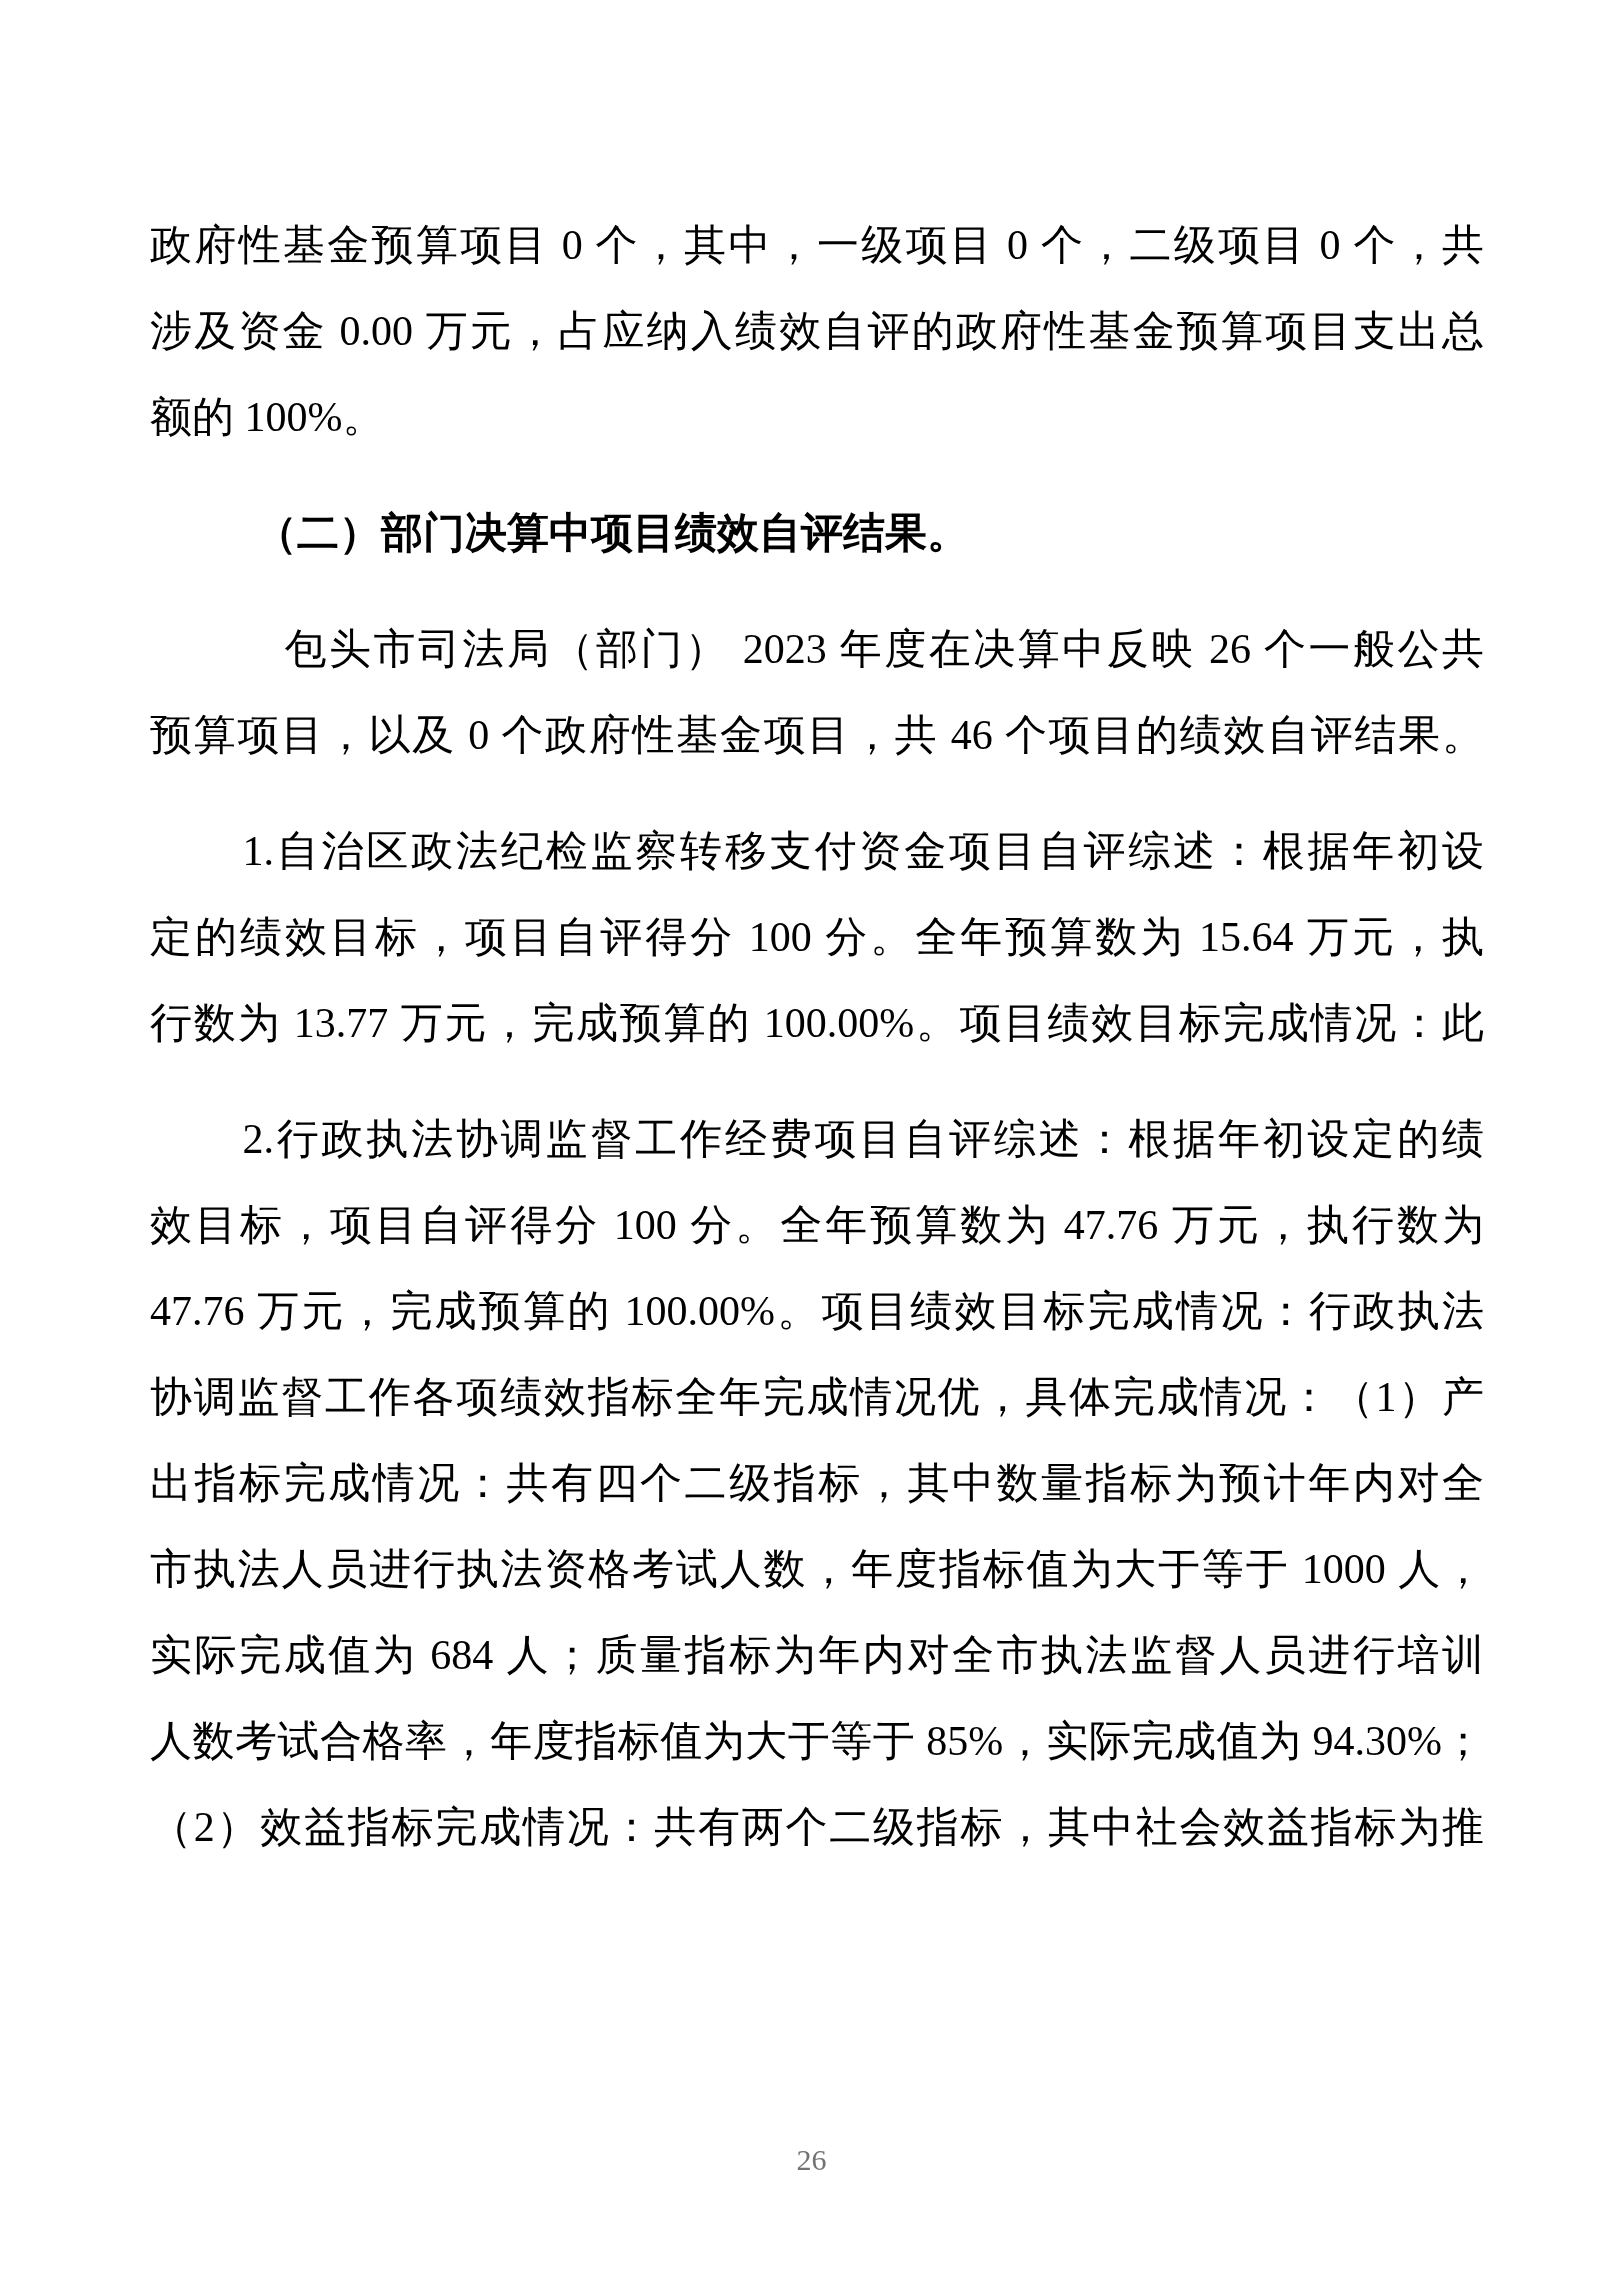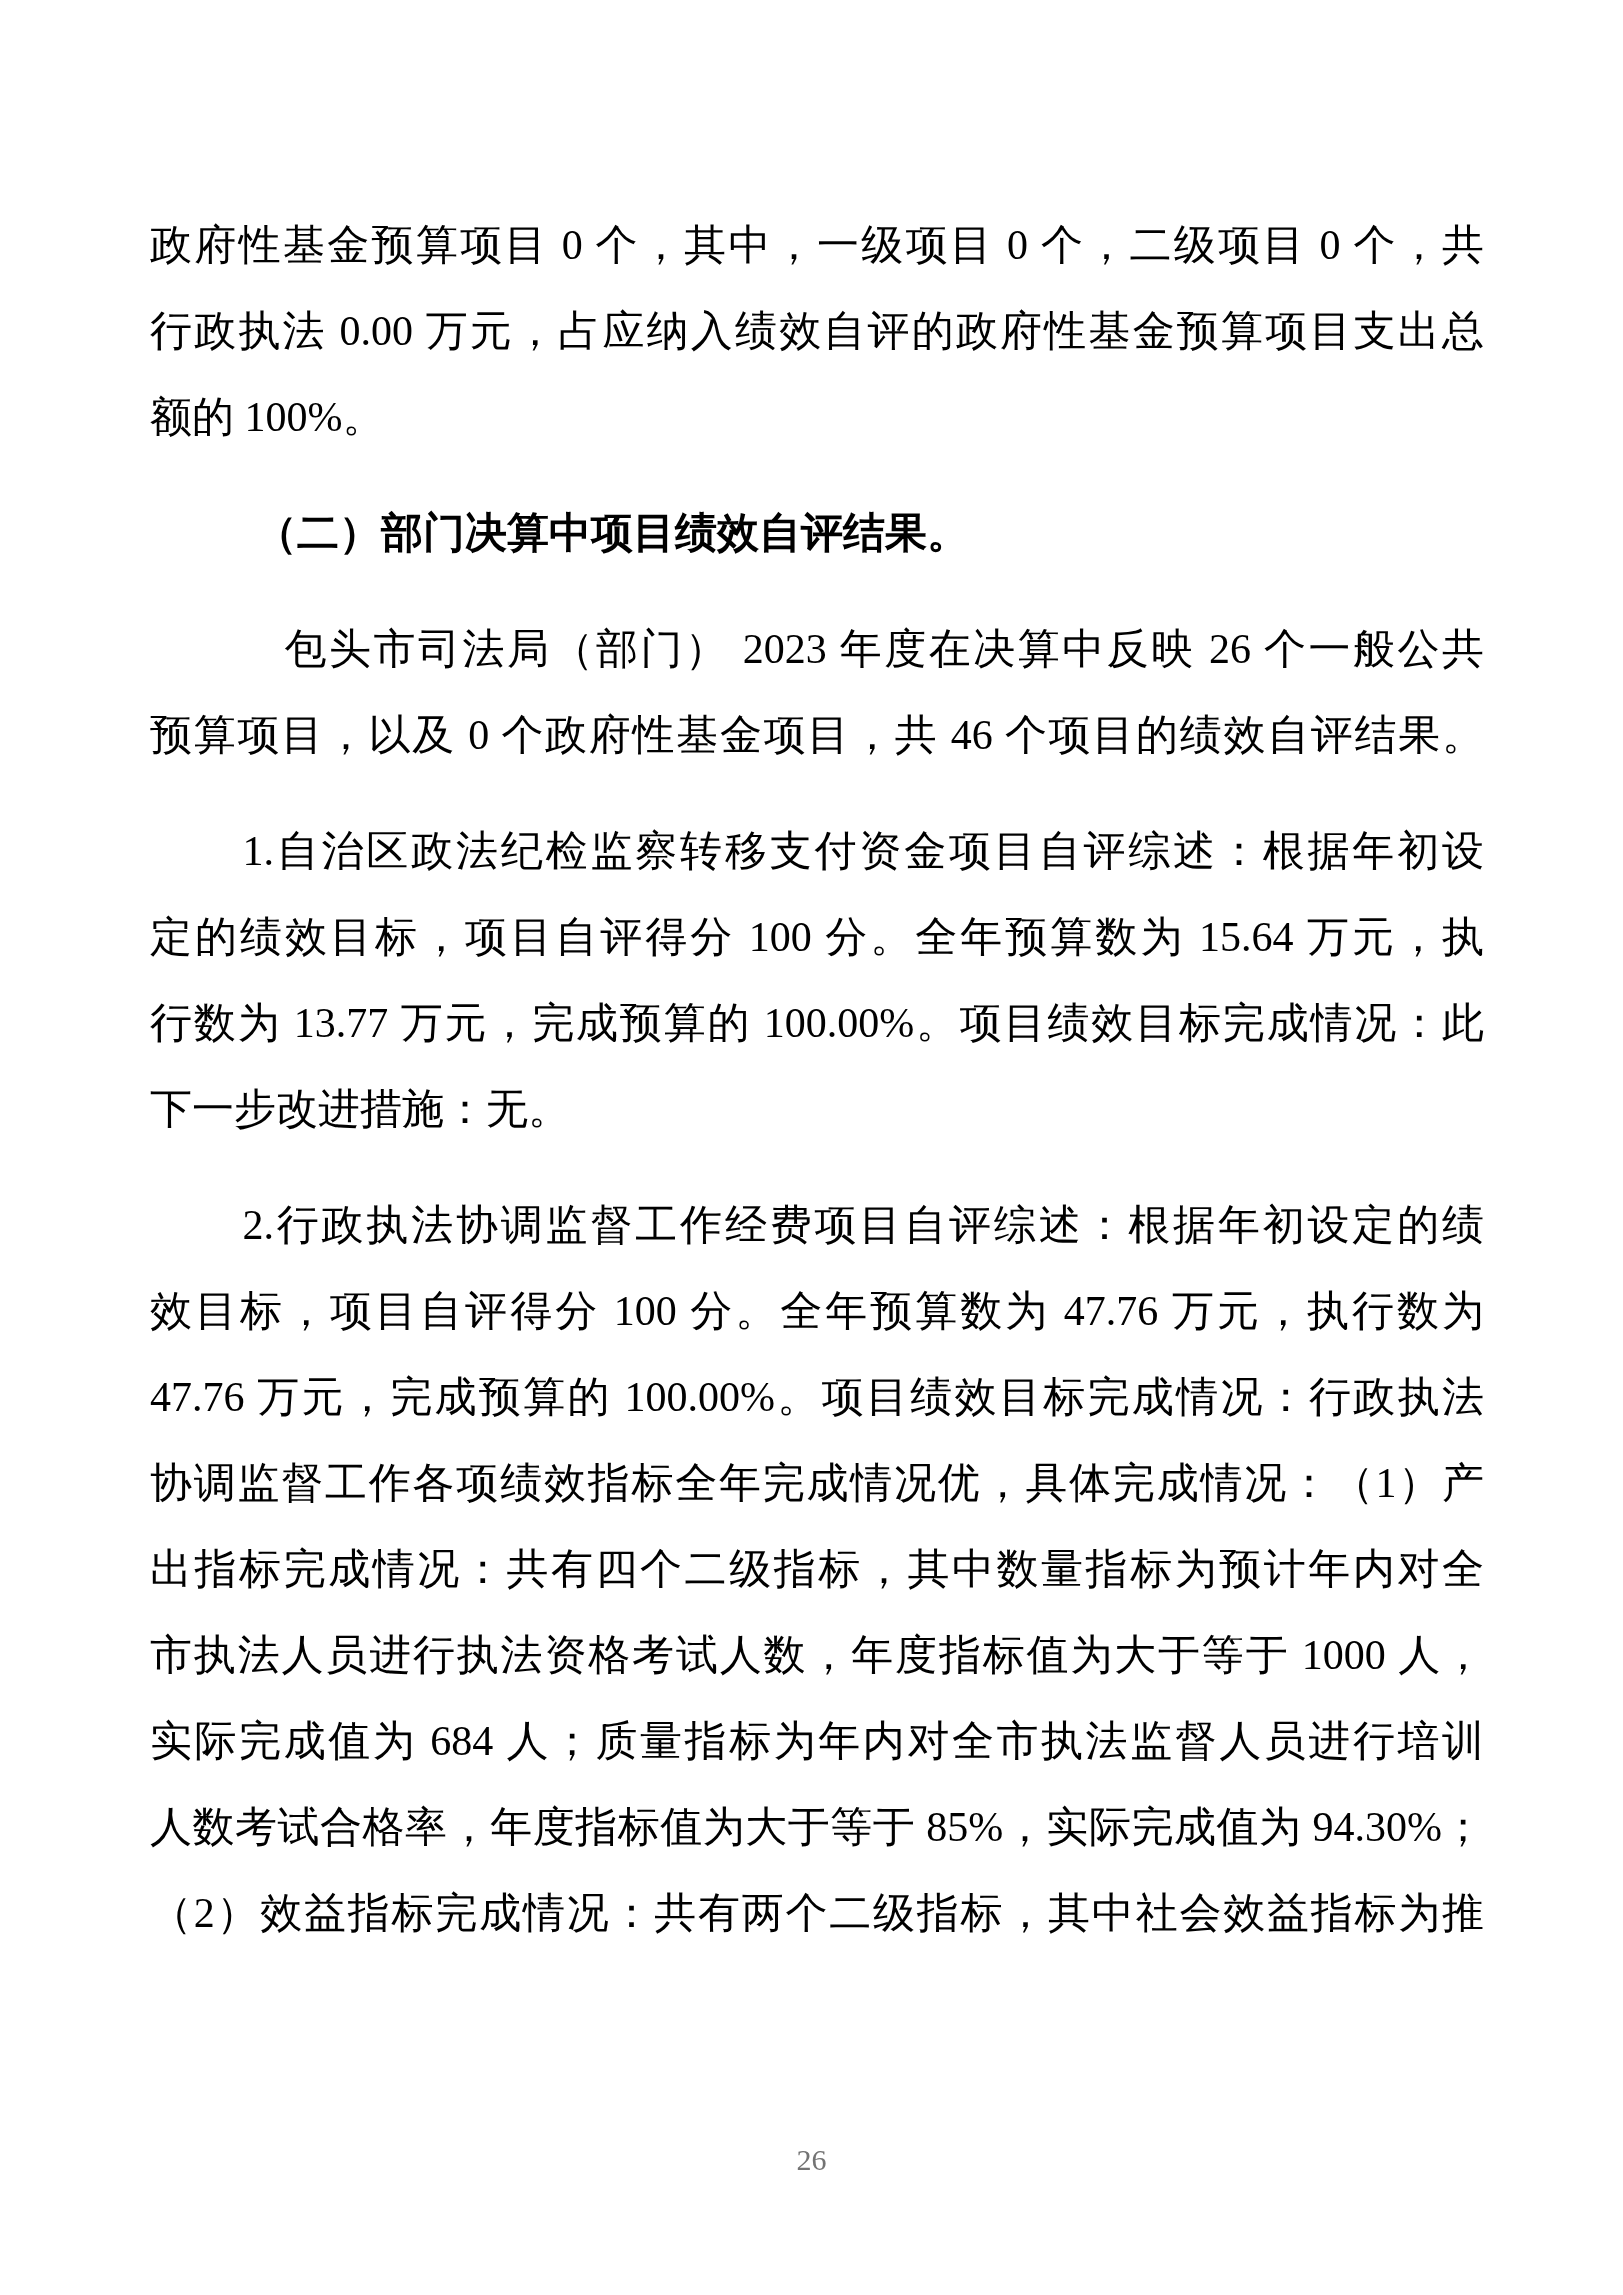--- a/index.html
+++ b/index.html
@@ -63,38 +63,37 @@
   }
 </style>
 </head>
 <body>
 
 <div class="page">
   <div class="content">
 
     <div class="para indent-0">
       <div class="line">政府性基金预算项目 0 个，其中，一级项目 0 个，二级项目 0 个，共</div>
-      <div class="line">行政执法 0.00 万元，占应纳入绩效自评的政府性基金预算项目支出总</div>
+      <div class="line">涉及资金 0.00 万元，占应纳入绩效自评的政府性基金预算项目支出总</div>
       <div class="line end">额的 100%。</div>
     </div>
 
     <div class="para bold indent-25">
       <div class="line end">（二）部门决算中项目绩效自评结果。</div>
     </div>
 
     <div class="para indent-32">
       <div class="line">包头市司法局（部门） 2023 年度在决算中反映 26 个一般公共</div>
       <div class="line">预算项目，以及 0 个政府性基金项目，共 46 个项目的绩效自评结果。</div>
     </div>
 
     <div class="para indent-22">
       <div class="line">1.自治区政法纪检监察转移支付资金项目自评综述：根据年初设</div>
       <div class="line">定的绩效目标，项目自评得分 100 分。全年预算数为 15.64 万元，执</div>
       <div class="line">行数为 13.77 万元，完成预算的 100.00%。项目绩效目标完成情况：此</div>
-      <div class="line end">下一步改进措施：无。</div>
     </div>
 
     <div class="para indent-22">
       <div class="line">2.行政执法协调监督工作经费项目自评综述：根据年初设定的绩</div>
       <div class="line">效目标，项目自评得分 100 分。全年预算数为 47.76 万元，执行数为</div>
       <div class="line">47.76 万元，完成预算的 100.00%。项目绩效目标完成情况：行政执法</div>
       <div class="line">协调监督工作各项绩效指标全年完成情况优，具体完成情况：（1）产</div>
       <div class="line">出指标完成情况：共有四个二级指标，其中数量指标为预计年内对全</div>
       <div class="line">市执法人员进行执法资格考试人数，年度指标值为大于等于 1000 人，</div>
       <div class="line">实际完成值为 684 人；质量指标为年内对全市执法监督人员进行培训</div>

